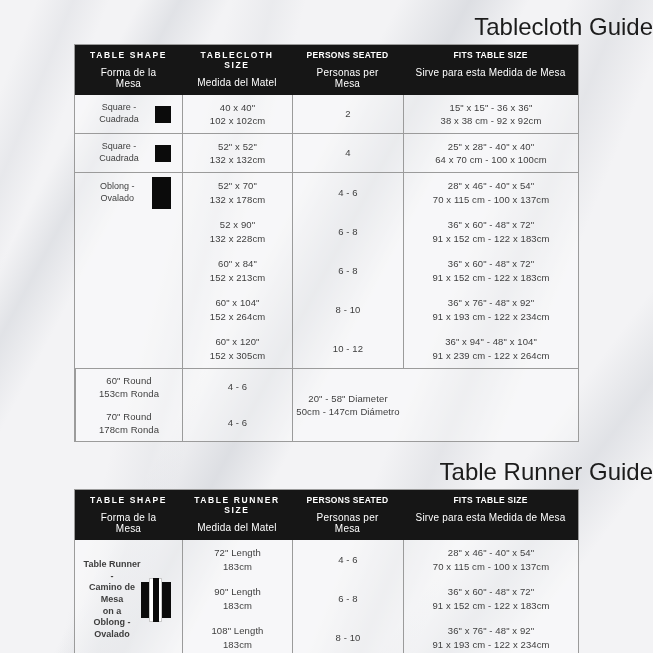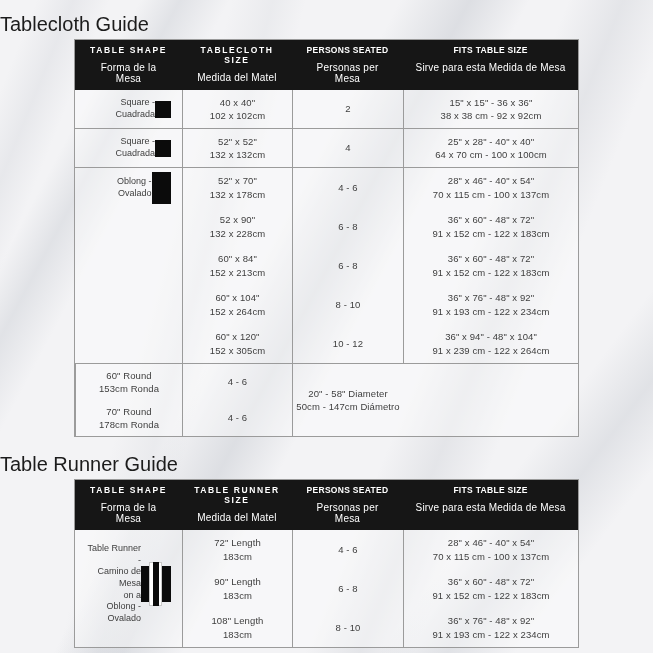--- a/index.html
+++ b/index.html
@@ -24,22 +24,22 @@
   .sheet{padding-top:6px;}
   h1.page-title{
     text-align:center;
     font-size:29px;
     font-weight:bold;
     letter-spacing:1px;
     color:var(--title);
     padding-top:2px;
   }
   h2.guide-title{
-    text-align:left;
-    font-size:20px;
+    text-align:right;
+    font-size:24px;
     font-weight:400;
     color:#1c1c1c;
     margin-top:7px;
     margin-bottom:3px;
   }
   h2.guide-title.second{margin-top:16px;}
   .guide-table{
     width:505px;
     margin:0 auto;
     border:1px solid var(--line);
@@ -64,26 +64,26 @@
   }
   .tsection.bordered{border-top:1px solid var(--line);}
   .cell{min-width:0;}
   .cell.border-l{border-left:1px solid var(--line);}
   .shape-inner{
     display:flex;
     align-items:center;
     justify-content:space-between;
     padding:0 11px 0 8px;
   }
-  .shape-inner.tall{padding-top:13px;padding-bottom:5px;}
+  .shape-inner.tall{padding-top:19px;padding-bottom:5px;font-weight:bold;}
   .shape-label{
     font-size:9px;
     color:var(--text);
     line-height:1.3;
-    text-align:right;
+    text-align:center;
   }
   .subrow{
     display:flex;
     flex-direction:column;
     justify-content:center;
     align-items:center;
     text-align:center;
   }
   .line{
     font-size:9.5px;

